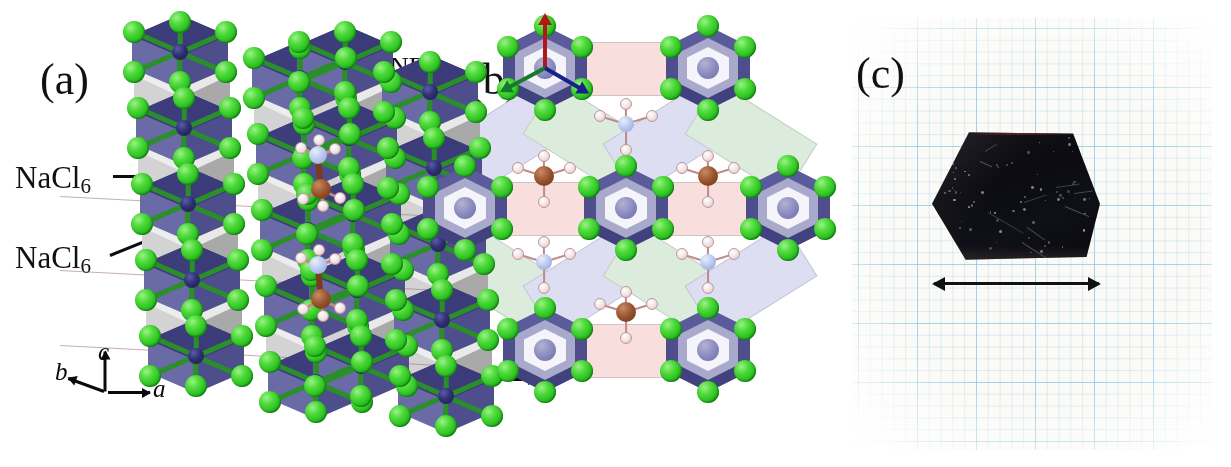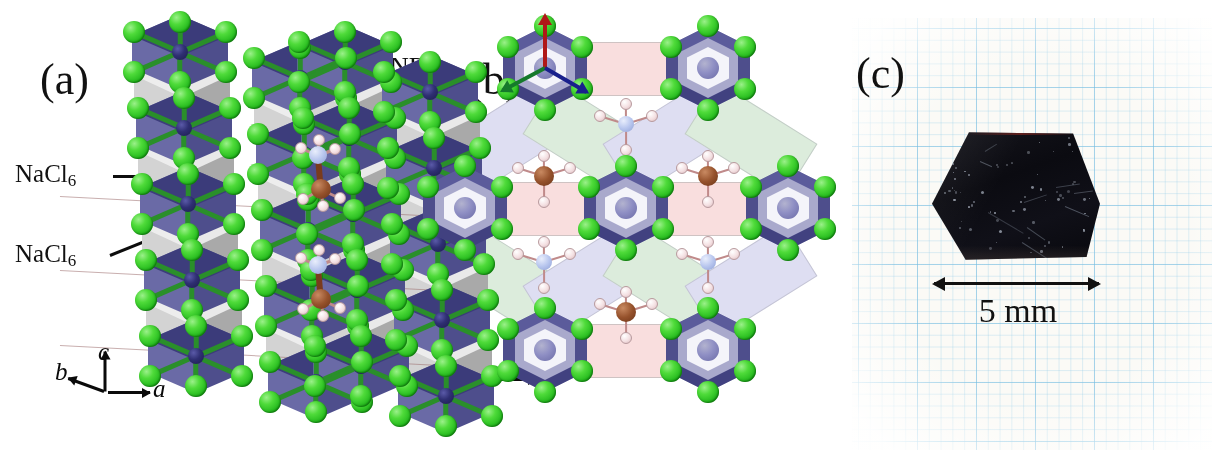--- a/index.html
+++ b/index.html
@@ -44,21 +44,21 @@
   .oct-na{position:absolute;}
   .oct-na .face-l{position:absolute;inset:0;
      clip-path:polygon(50% 0,0 30%,0 70%,50% 100%);background:#d3d3d3;}
   .oct-na .face-r{position:absolute;inset:0;
      clip-path:polygon(50% 0,100% 30%,100% 70%,50% 100%);background:#a9a9a9;}
   .oct-na .face-f{position:absolute;inset:0;
      clip-path:polygon(50% 0,100% 30%,50% 60%,0 30%);background:#efefef;opacity:.9;}
 
   .leader{position:absolute;background:#0d0d0d;transform-origin:0 50%;}
 
-  .lbl-chem{position:absolute;font-size:25px;color:#111;white-space:nowrap;}
+  .lbl-chem{position:absolute;font-size:31px;color:#111;white-space:nowrap;}
   .lbl-chem sub{font-size:0.68em;vertical-align:-0.22em;}
 
   
   .axis-arrow{position:absolute;height:3px;background:#0a0a0a;transform-origin:0 50%;}
   .axis-arrow::after{content:"";position:absolute;right:-1px;top:50%;
      transform:translate(0,-50%);border-left:9px solid #0a0a0a;
      border-top:5px solid transparent;border-bottom:5px solid transparent;}
   .axis-letter{position:absolute;font-style:italic;font-size:25px;color:#0a0a0a;}
 
   .cdot{position:absolute;width:13px;height:13px;border-radius:50%;
@@ -939,18 +939,17 @@
           <div class="scratch" style="left:89.95679452177137px;top:111.27215036936104px;width:28.725200755521655px;transform:rotate(32.55802068160847deg);opacity:0.6101716533303261;"></div>
           <div class="scratch" style="left:95.03104167850688px;top:96.2710025086999px;width:22.08338226331398px;transform:rotate(34.76972836535424deg);opacity:0.5730840879492461;"></div>
           <div class="scratch" style="left:91.81563064083457px;top:70.62501730583608px;width:23.803277189843357px;transform:rotate(-18.548486579675227deg);opacity:0.48262333068996666;"></div>
           <div class="scratch" style="left:55.79450340336189px;top:81.17305393144488px;width:41.48523200349882px;transform:rotate(30.526042552664876deg);opacity:0.4159473364241421;"></div>
           <div class="scratch" style="left:142.39044893626124px;top:62.16357336379588px;width:19.44002966582775px;transform:rotate(-7.399776147212833deg);opacity:0.5557863134890795;"></div>
         </div>
       <div id="crystal-gloss"></div>
     </div>
 
     <div id="scalebar"></div>
-    <div id="scale-text">5 mm</div>
 
     <div class="panel-label" style="left:26px;top:52px;">(c)</div>
   </div>
 
 </div>
 
 </body></html>

